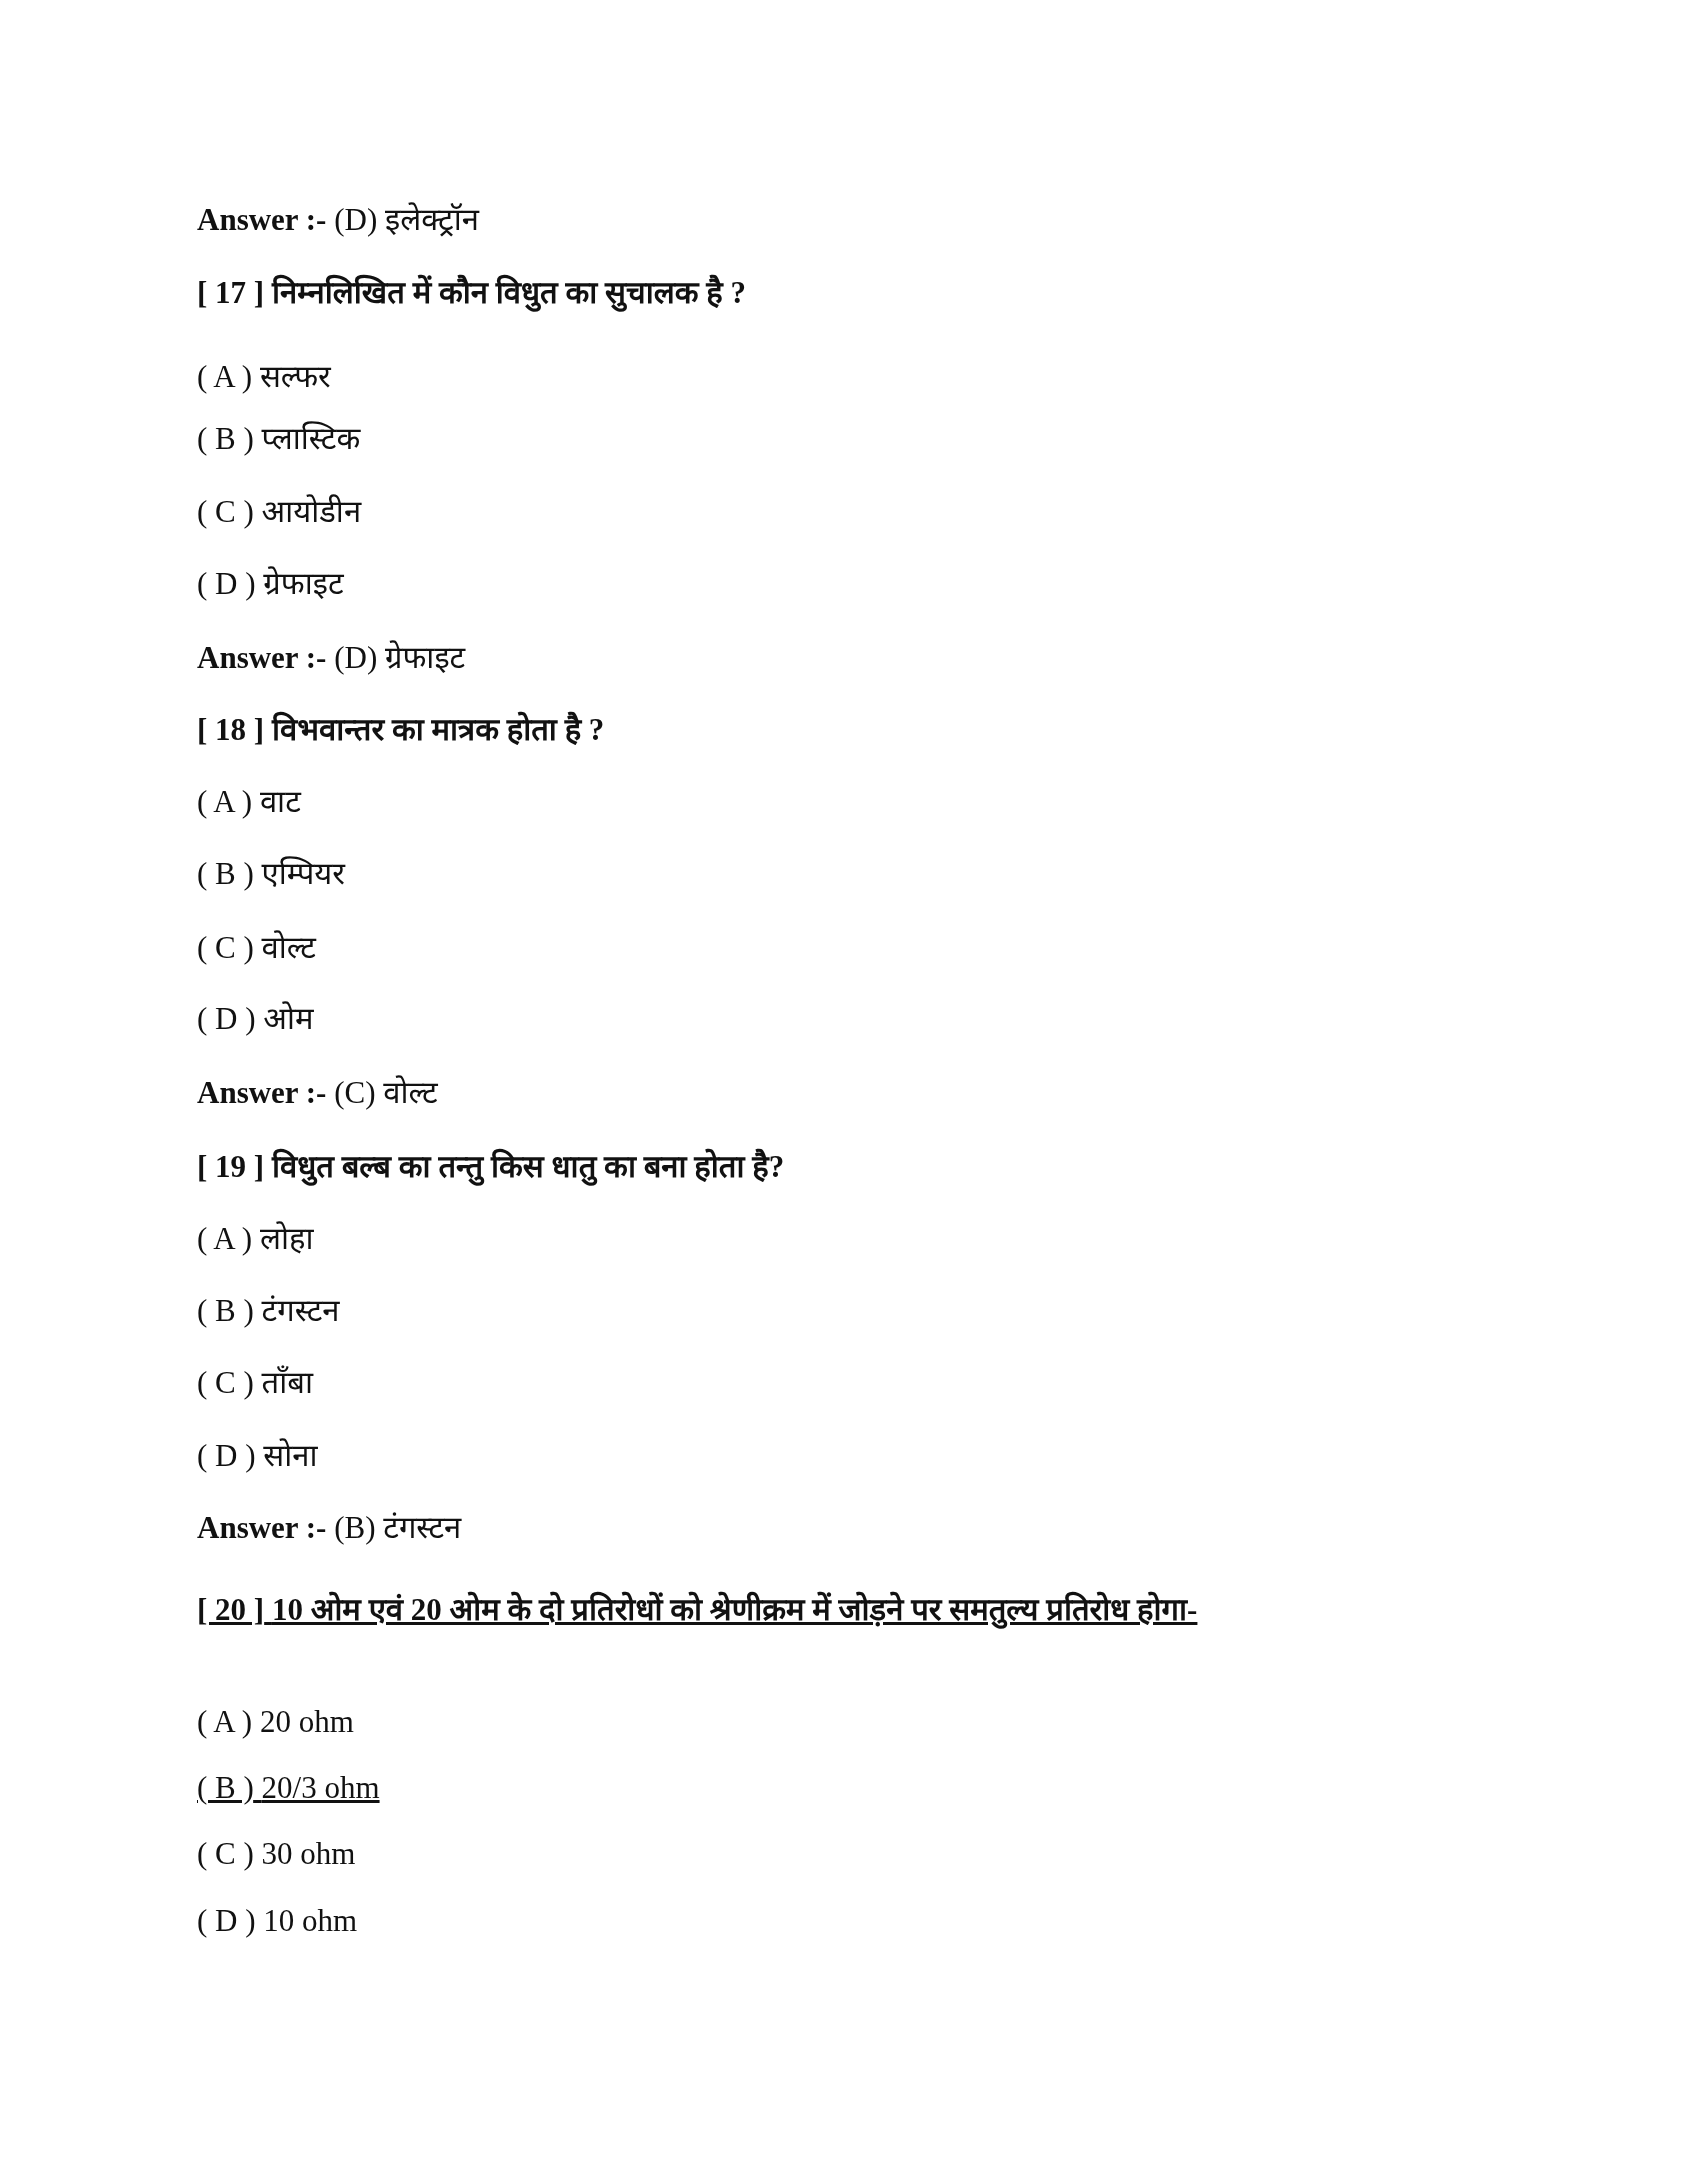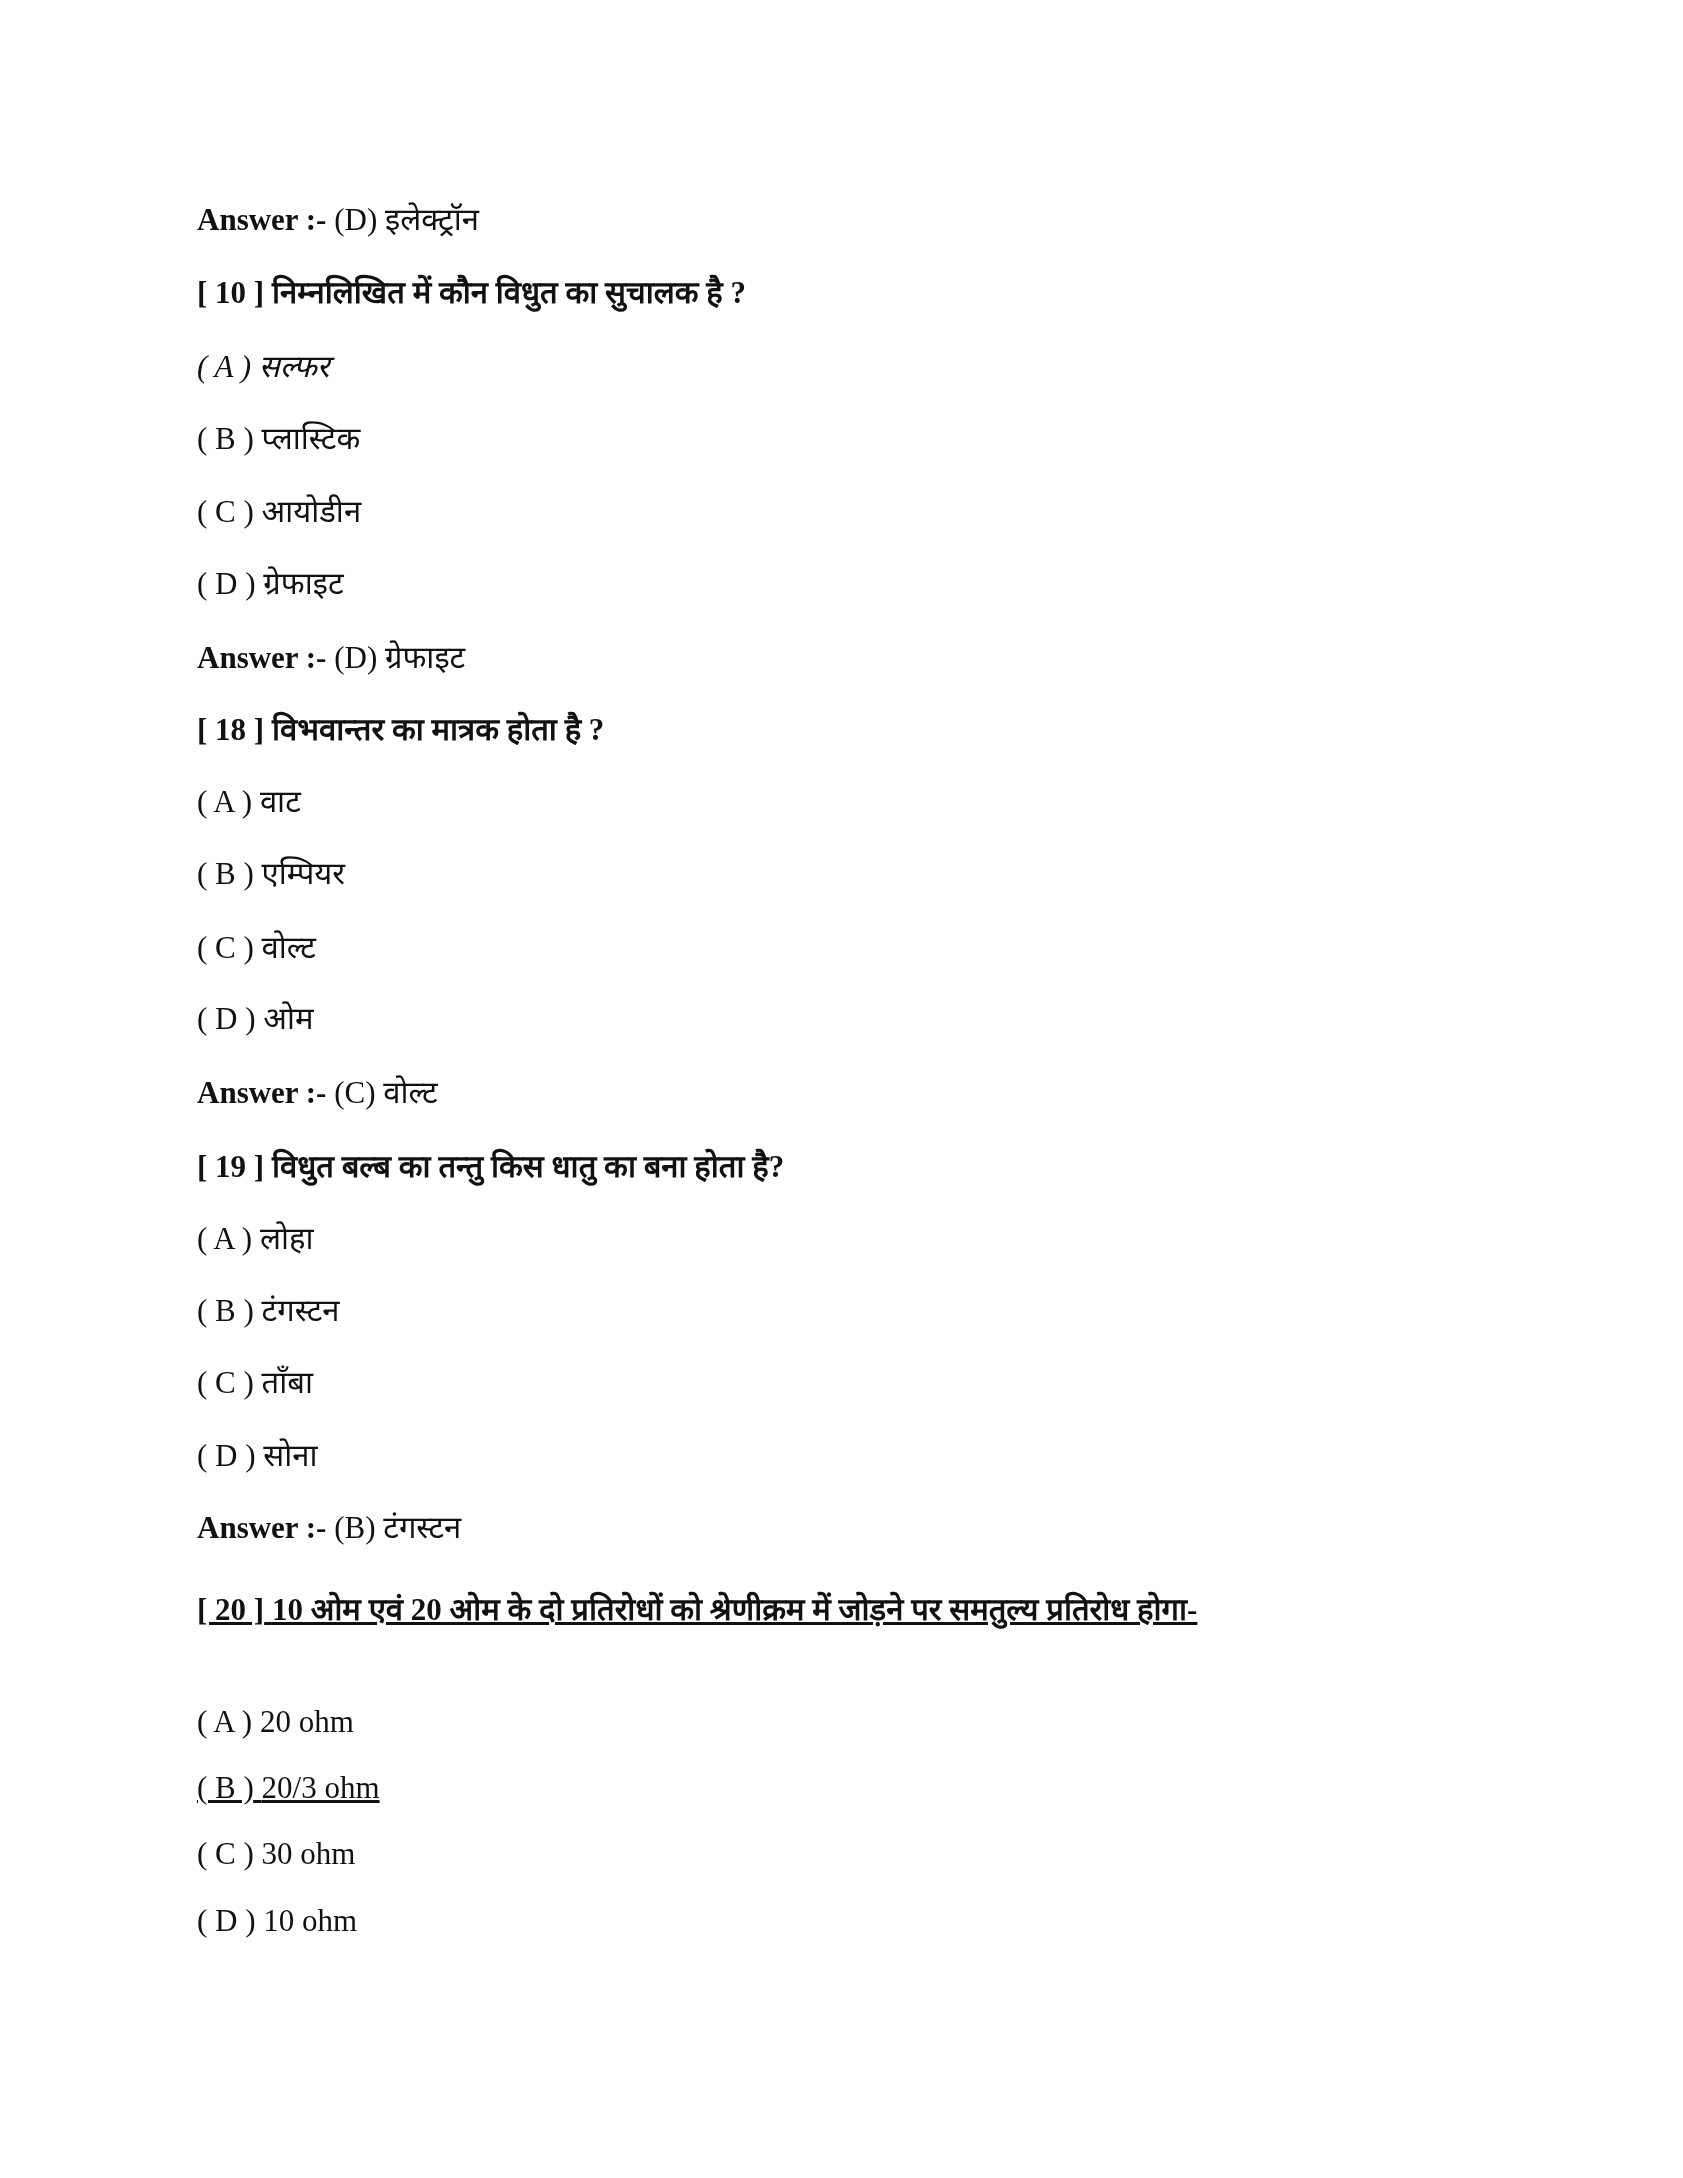--- a/index.html
+++ b/index.html
@@ -46,24 +46,24 @@
 <body>
 
 <div class="page">
 
   <div class="line" style="top:200px;">
     <span class="answer-label">Answer :-</span>
     <span class="answer-text">(D) इलेक्ट्रॉन</span>
   </div>
 
   <div class="line question" style="top:267px;">
-    <span>[ 10 ]</span>
+    <span>[ 17 ]</span>
     <span>निम्नलिखित में कौन विधुत का सुचालक है ?</span>
   </div>
-  <div class="line" style="top:347px;font-style:italic;">
+  <div class="line" style="top:357px;">
     <span>( A )</span>
     <span>सल्फर</span>
   </div>
   <div class="line" style="top:419px;">
     <span>( B )</span>
     <span>प्लास्टिक</span>
   </div>
   <div class="line" style="top:492px;">
     <span>( C )</span>
     <span>आयोडीन</span>

